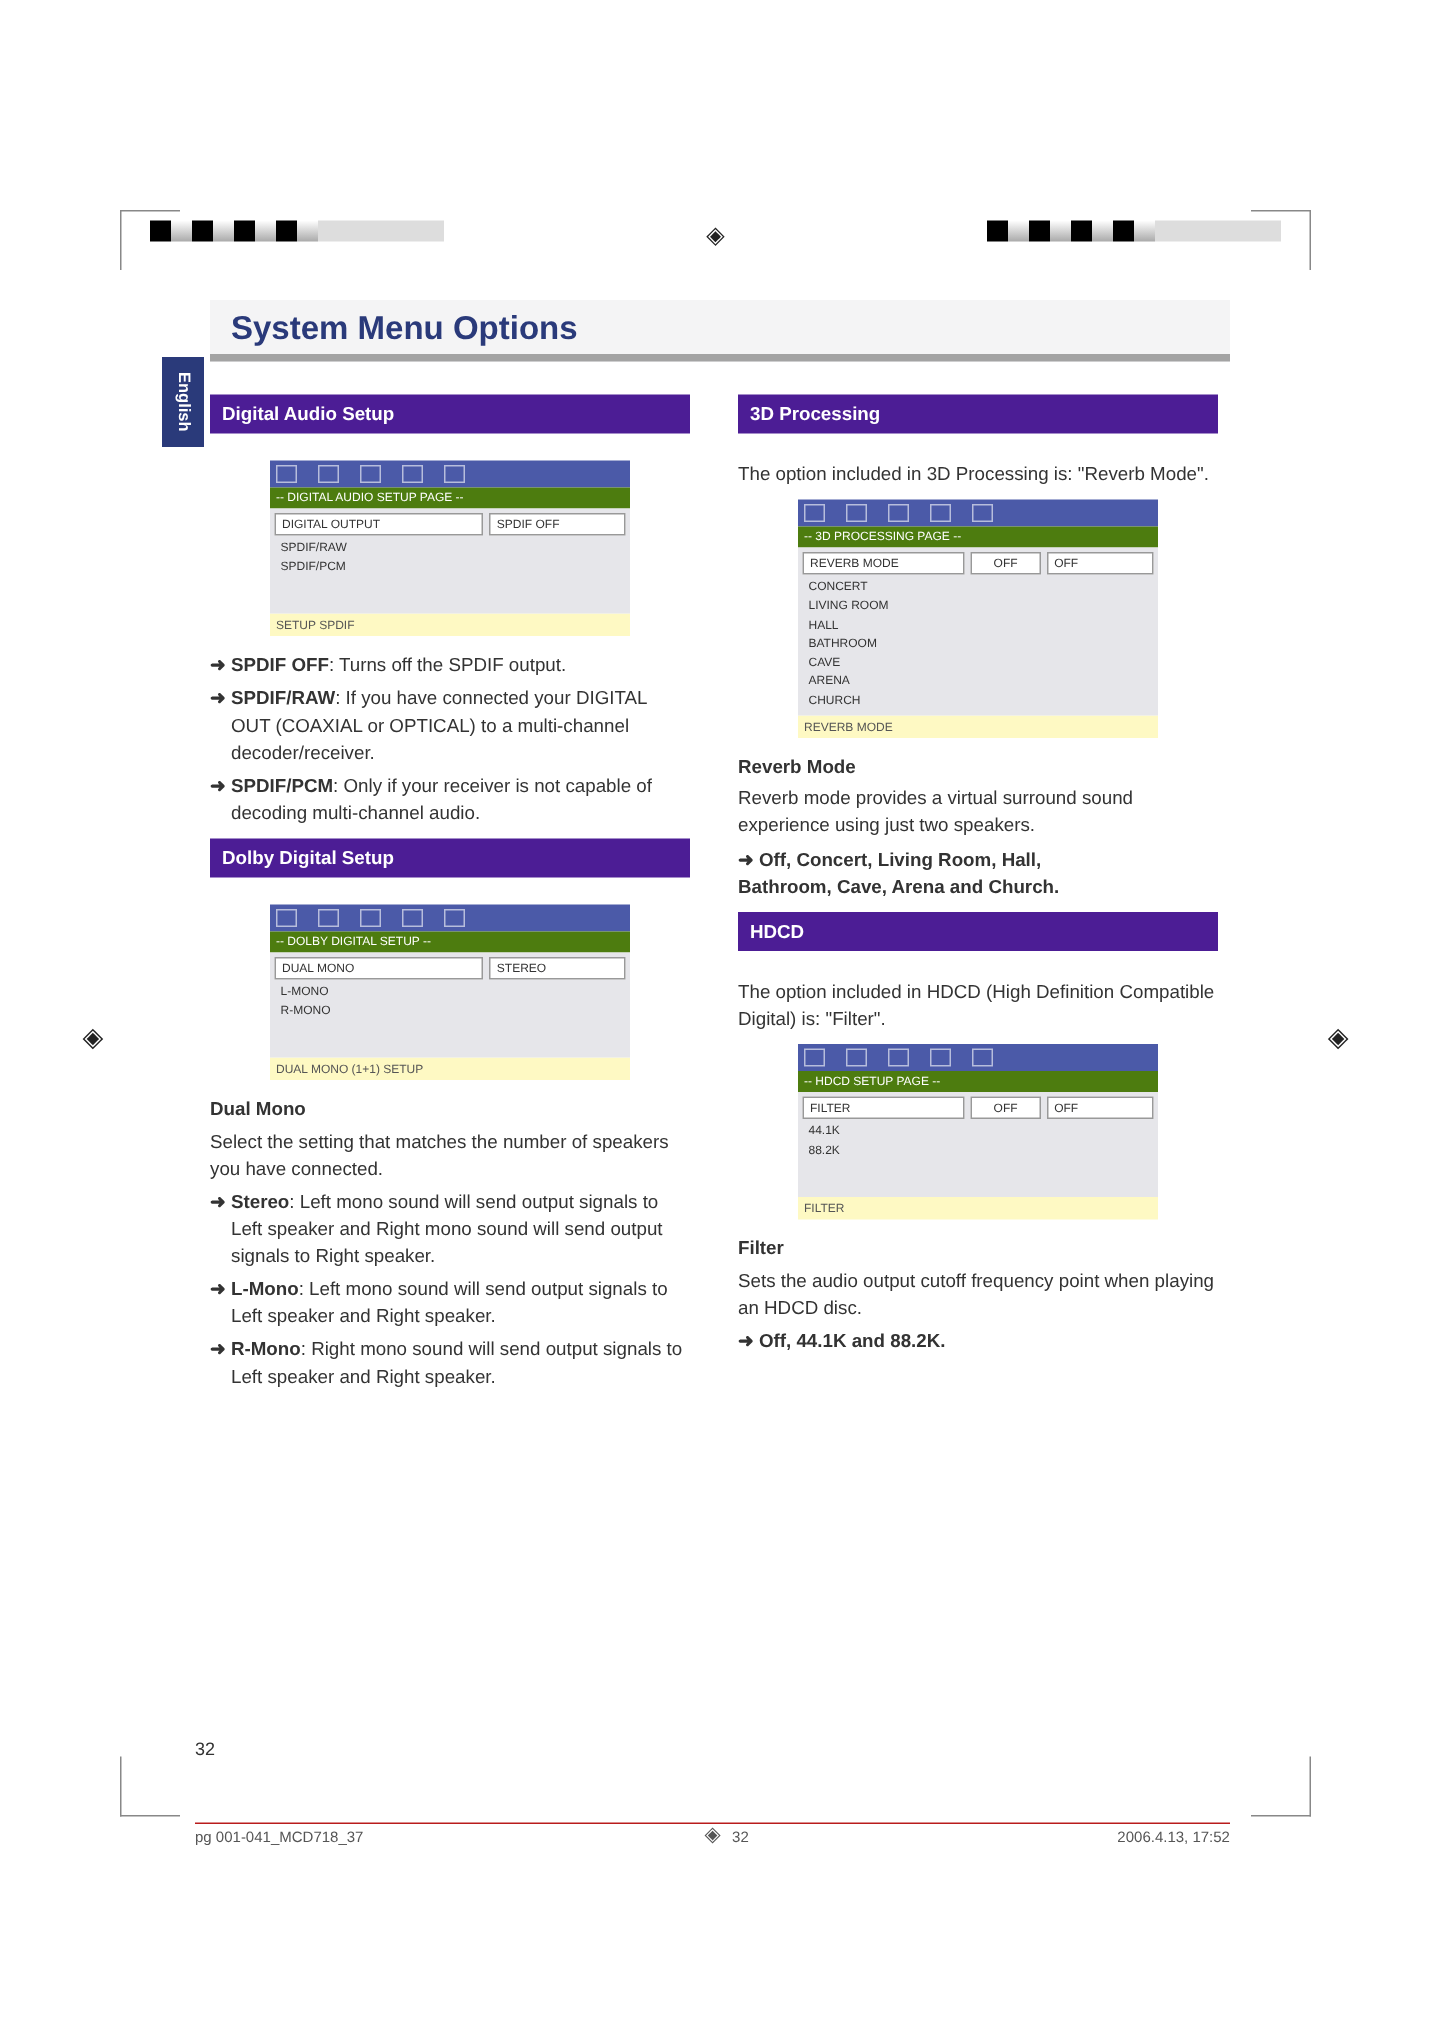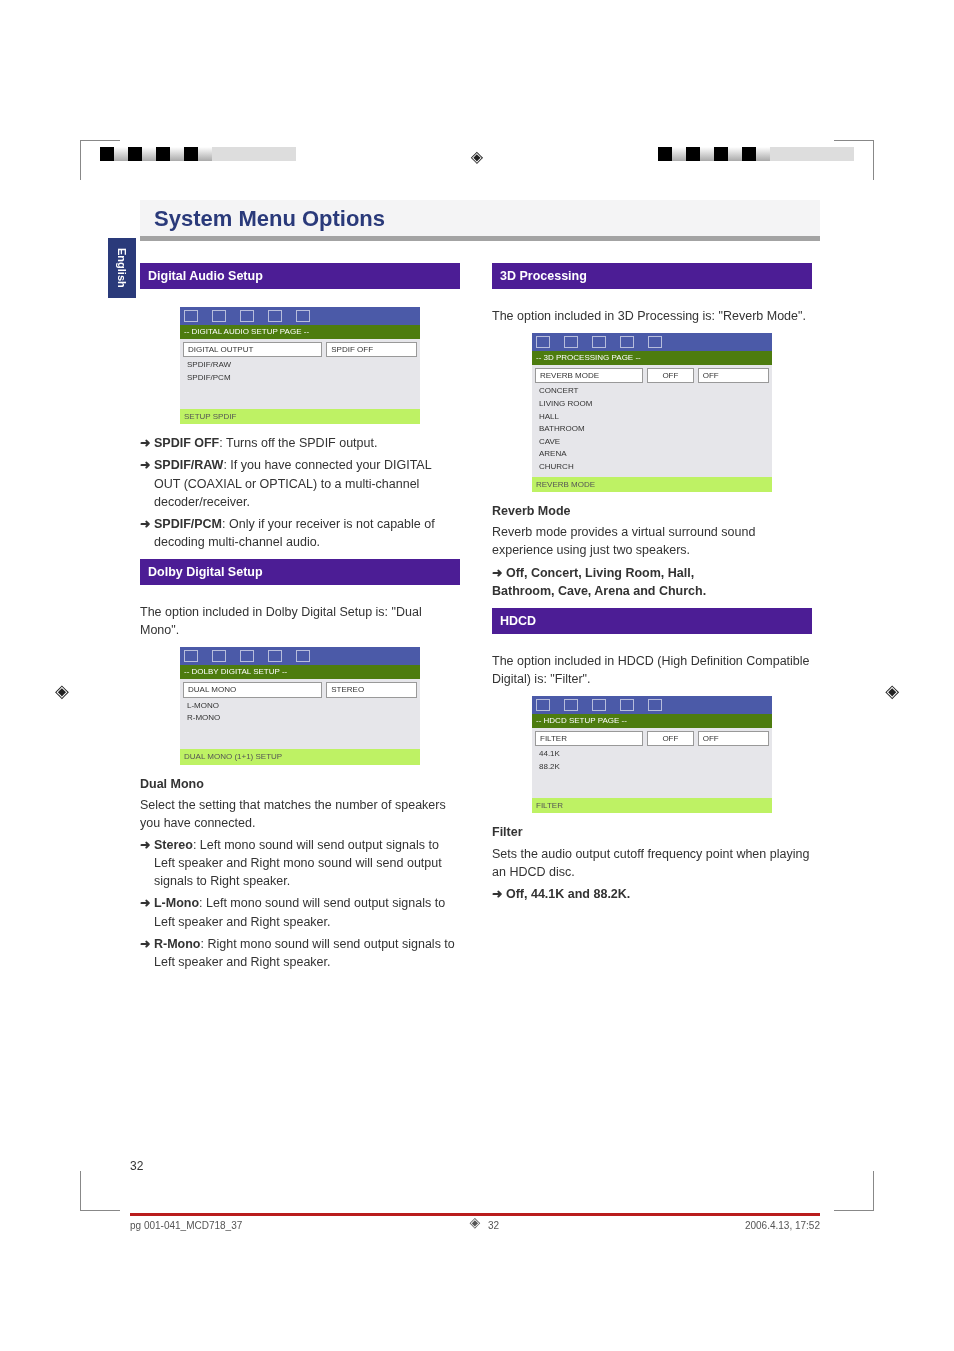--- a/index.html
+++ b/index.html
@@ -133,42 +133,42 @@
     border:1px solid #999;
     background:#fff;
     padding:1px 4px;
     font-size:8px;
   }
   .menu-cell.wide { flex:1.6; }
   .menu-cell.mid { flex:.6; text-align:center;}
   .menu-cell.opt { flex:1;}
   .menu-sub { margin-left: auto; font-size:8px; padding:0 4px 1px 4px; }
   .menu-footer {
-    background:#bef264;
+    background:#fef9c3;
     font-size:8px;
     padding:2px 4px;
     color:#555;
   }
   .bullet-line { margin-top:4px; text-indent:-14px; padding-left:14px;}
   .arrow { font-weight:bold; }
   .bold { font-weight:bold; }
   .sub-head { font-weight: bold; margin: 6px 0 3px 0; }
   .page-num {
     position:absolute;
     left:130px;
     bottom:178px;
     font-size:12px;
     color:#333;
   }
   .footer-line {
     position:absolute;
     left:130px;
     bottom:120px;
     width:690px;
-    border-top:3px solid #b91c1c;
+    border-top:1px solid #b91c1c;
     font-size:10px;
     color:#555;
     display:flex;
     justify-content:space-between;
     padding-top:4px;
   }
   .footer-center-mark {
     position:absolute;
     left:50%;
     transform:translateX(-50%);
@@ -260,21 +260,20 @@
       <div class="bullet-line">
         <span class="arrow">➜</span>
         <span class="bold">SPDIF/RAW</span><span>: If you have connected your DIGITAL OUT (COAXIAL or OPTICAL) to a multi-channel decoder/receiver.</span>
       </div>
       <div class="bullet-line">
         <span class="arrow">➜</span>
         <span class="bold">SPDIF/PCM</span><span>: Only if your receiver is not capable of decoding multi-channel audio.</span>
       </div>
 
       <div class="section-head">Dolby Digital Setup</div>
-      <div class="intro">The option included in Dolby Digital Setup is: "Dual Mono".</div>
 
       <div class="menu-box">
         <div class="menu-header">
             <div class="mh-icon"></div>
             <div class="mh-icon"></div>
             <div class="mh-icon"></div>
             <div class="mh-icon"></div>
             <div class="mh-icon"></div>
           </div>
         <div class="menu-title-bar">-- DOLBY DIGITAL SETUP --</div>

